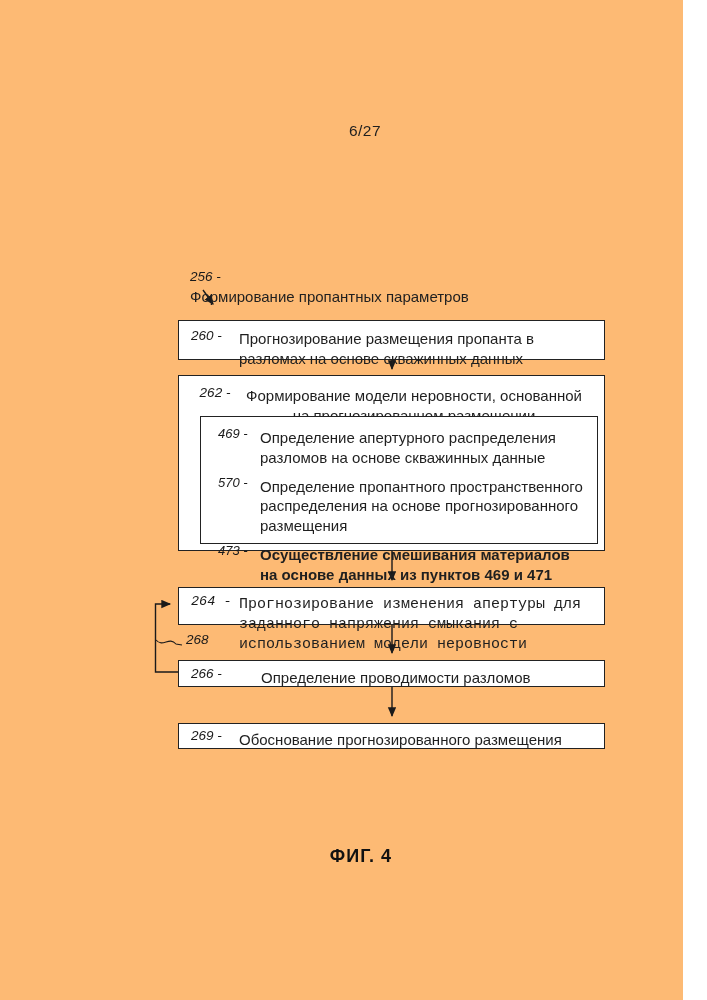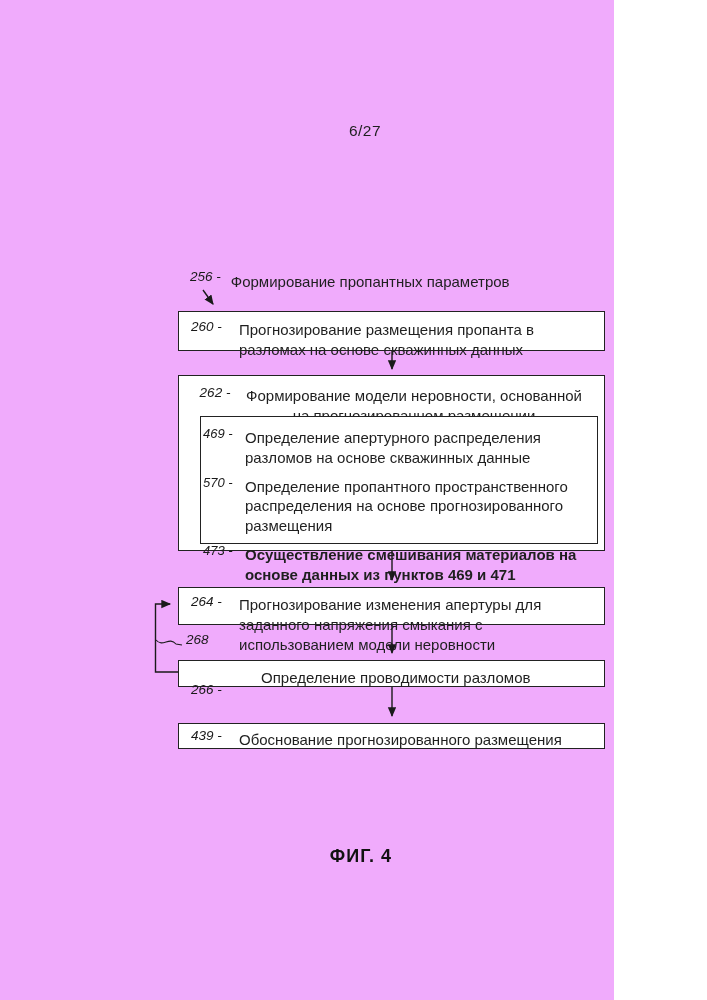--- a/index.html
+++ b/index.html
@@ -1,22 +1,22 @@
 <!DOCTYPE html>
 <html><head>
 <meta charset="utf-8">
 <style>
   * { margin: 0; padding: 0; box-sizing: border-box; }
   html, body { background: #ffffff; }
   body { font-family: "Liberation Sans", "DejaVu Sans", sans-serif; color: #1a1a1a; }
   .canvas {
     position: relative;
-    width: 614px;
+    width: 683px;
     height: 1000px;
-    background: #f0abfc;
+    background: #fdba74;
     overflow: hidden;
   }
   .page-number {
     position: absolute;
     top: 122px;
     left: 0;
     width: 730px;
     text-align: center;
     font-size: 15.5px;
     letter-spacing: 0.5px;
@@ -51,52 +51,53 @@
     font-size: 15px;
     line-height: 1.32;
     color: #1f1f1f;
     padding-top: 2px;
   }
   
   .free-label {
     position: absolute;
     display: flex;
     align-items: flex-start;
+    flex-direction: column;
   }
   
-  .b260 { left: 178px; top: 311px; width: 427px; height: 40px; padding: 6px 8px 0 12px; }
+  .b260 { left: 178px; top: 320px; width: 427px; height: 40px; padding: 6px 8px 0 12px; }
   .b260 .ref-num { width: 48px; margin-top: 1px; }
   .b260 .box-text { max-width: 358px; }
   
   .b262 { left: 178px; top: 375px; width: 427px; height: 176px; padding: 8px 8px 0 12px; display: block; }
   .b262-header { display: flex; align-items: flex-start; text-align: center; }
   .b262-header .ref-num { width: 48px; margin-top: 1px; }
   .b262-header .box-text { max-width: 350px; }
   .inner-box {
     position: absolute;
     left: 21px; top: 40px;
     width: 398px; height: 128px;
     border: 1.2px solid #222222;
     background: #ffffff;
     display: flex;
     flex-direction: column;
     gap: 7px;
-    padding: 9px 6px 0 2px;
+    padding: 9px 6px 0 17px;
   }
   .inner-item { display: flex; align-items: flex-start; }
   .inner-item .ref-num { width: 42px; font-size: 13px; margin-top: 0px; }
   .inner-item .box-text { max-width: 345px; }
   .inner-item.wide .box-text { max-width: 382px; font-weight: bold; }
   
-  .b264 { left: 178px; top: 587px; width: 427px; height: 38px; padding: 5px 8px 0 12px; }
+  .b264 { left: 178px; top: 587px; width: 427px; height: 38px; padding: 5px 8px 0 12px; font-family: Liberation Mono, monospace; }
   .b264 .ref-num { width: 48px; margin-top: 1px; }
   .b264 .box-text { max-width: 372px; }
   
   .b266 { left: 178px; top: 660px; width: 427px; height: 27px; padding: 5px 8px 0 12px; }
-  .b266 .ref-num { width: 56px; margin-top: 16px; }
+  .b266 .ref-num { width: 56px; margin-top: 0; }
   .b266 .box-text { max-width: 350px; margin-left: 14px; }
   
   .b269 { left: 178px; top: 723px; width: 427px; height: 26px; padding: 4px 8px 0 12px; }
   .b269 .ref-num { width: 48px; margin-top: 0; }
   .b269 .box-text { max-width: 355px; }
   
   .l256 { left: 190px; top: 269px; }
   .l256 .ref-num { margin-right: 10px; }
   .l256 .box-text { padding-top: 3px; }
   
@@ -172,19 +173,19 @@
   <div class="free-label l268">
     <span class="ref-num">268</span>
   </div>
 
   <div class="flow-box b266">
     <span class="ref-num">266 -</span>
     <div class="box-text">Определение проводимости разломов</div>
   </div>
 
   <div class="flow-box b269">
-    <span class="ref-num">439 -</span>
+    <span class="ref-num">269 -</span>
     <div class="box-text">Обоснование прогнозированного размещения</div>
   </div>
 
   <div class="figure-caption">ФИГ. 4</div>
 
 </div>
 
 </body></html>

